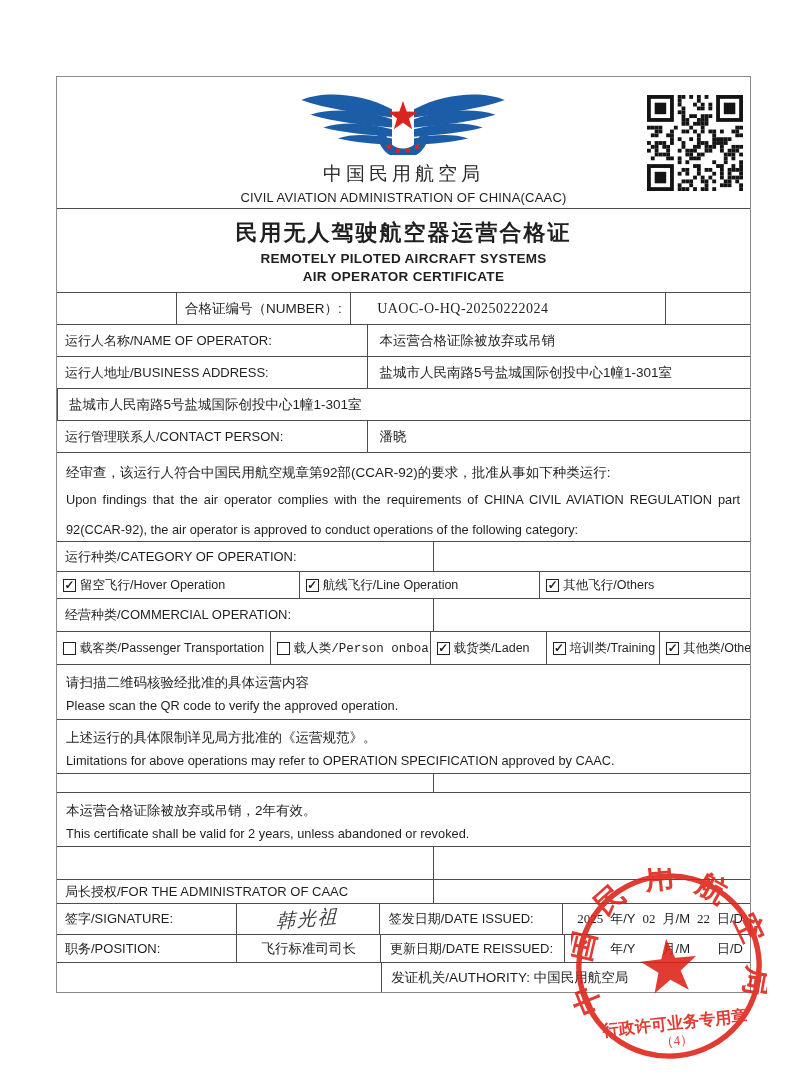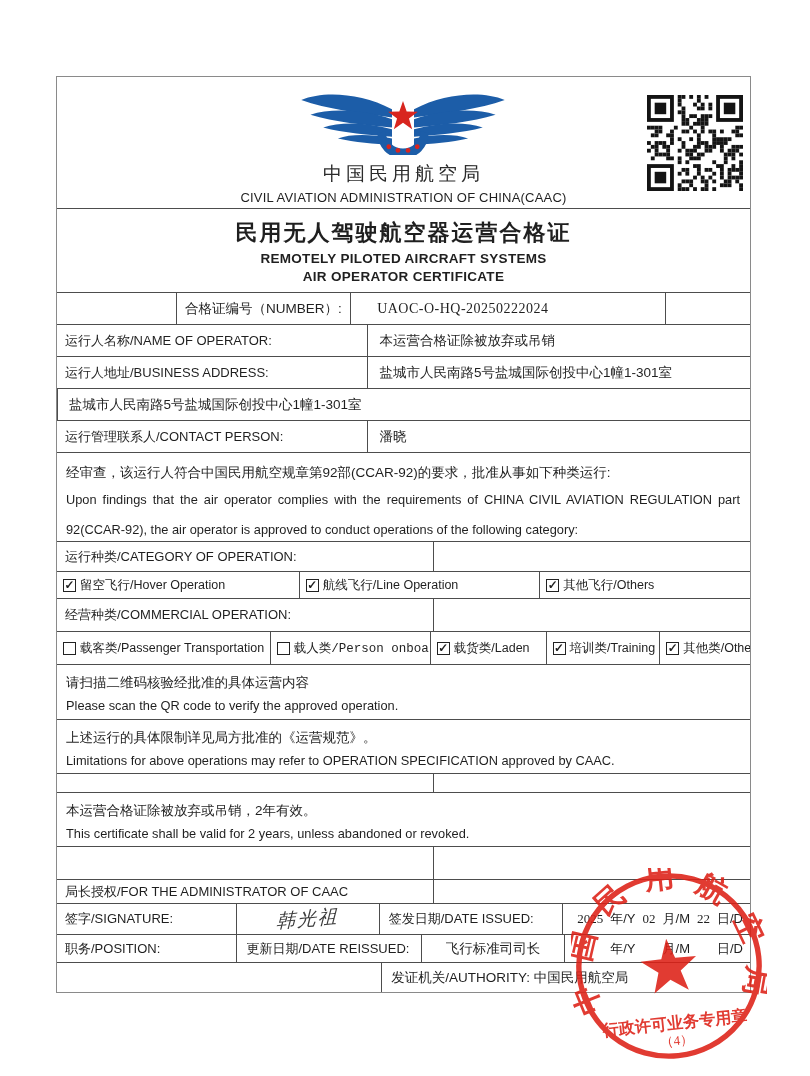--- a/index.html
+++ b/index.html
@@ -440,22 +440,22 @@
       <span>年/Y</span>
       <span class="dval">02</span>
       <span>月/M</span>
       <span class="dval">22</span>
       <span>日/D</span>
     </div>
   </div>
 
   <div class="row sig-row h28">
     <div class="cell nb c1">职务/POSITION:</div>
+    <div class="cell c2" style="font-size:13.5px;">飞行标准司司长</div>
     <div class="cell c3">更新日期/DATE REISSUED:</div>
-    <div class="cell c2" style="font-size:13.5px;">飞行标准司司长</div>
     <div class="cell c4 dateparts">
       <span></span>
       <span style="margin-left:24px;">年/Y</span>
       <span style="margin-left:20px;">月/M</span>
       <span style="margin-left:20px;">日/D</span>
     </div>
   </div>
 
   <div class="row auth-row" style="flex:1;">
     <div class="cell nb c1"></div>

